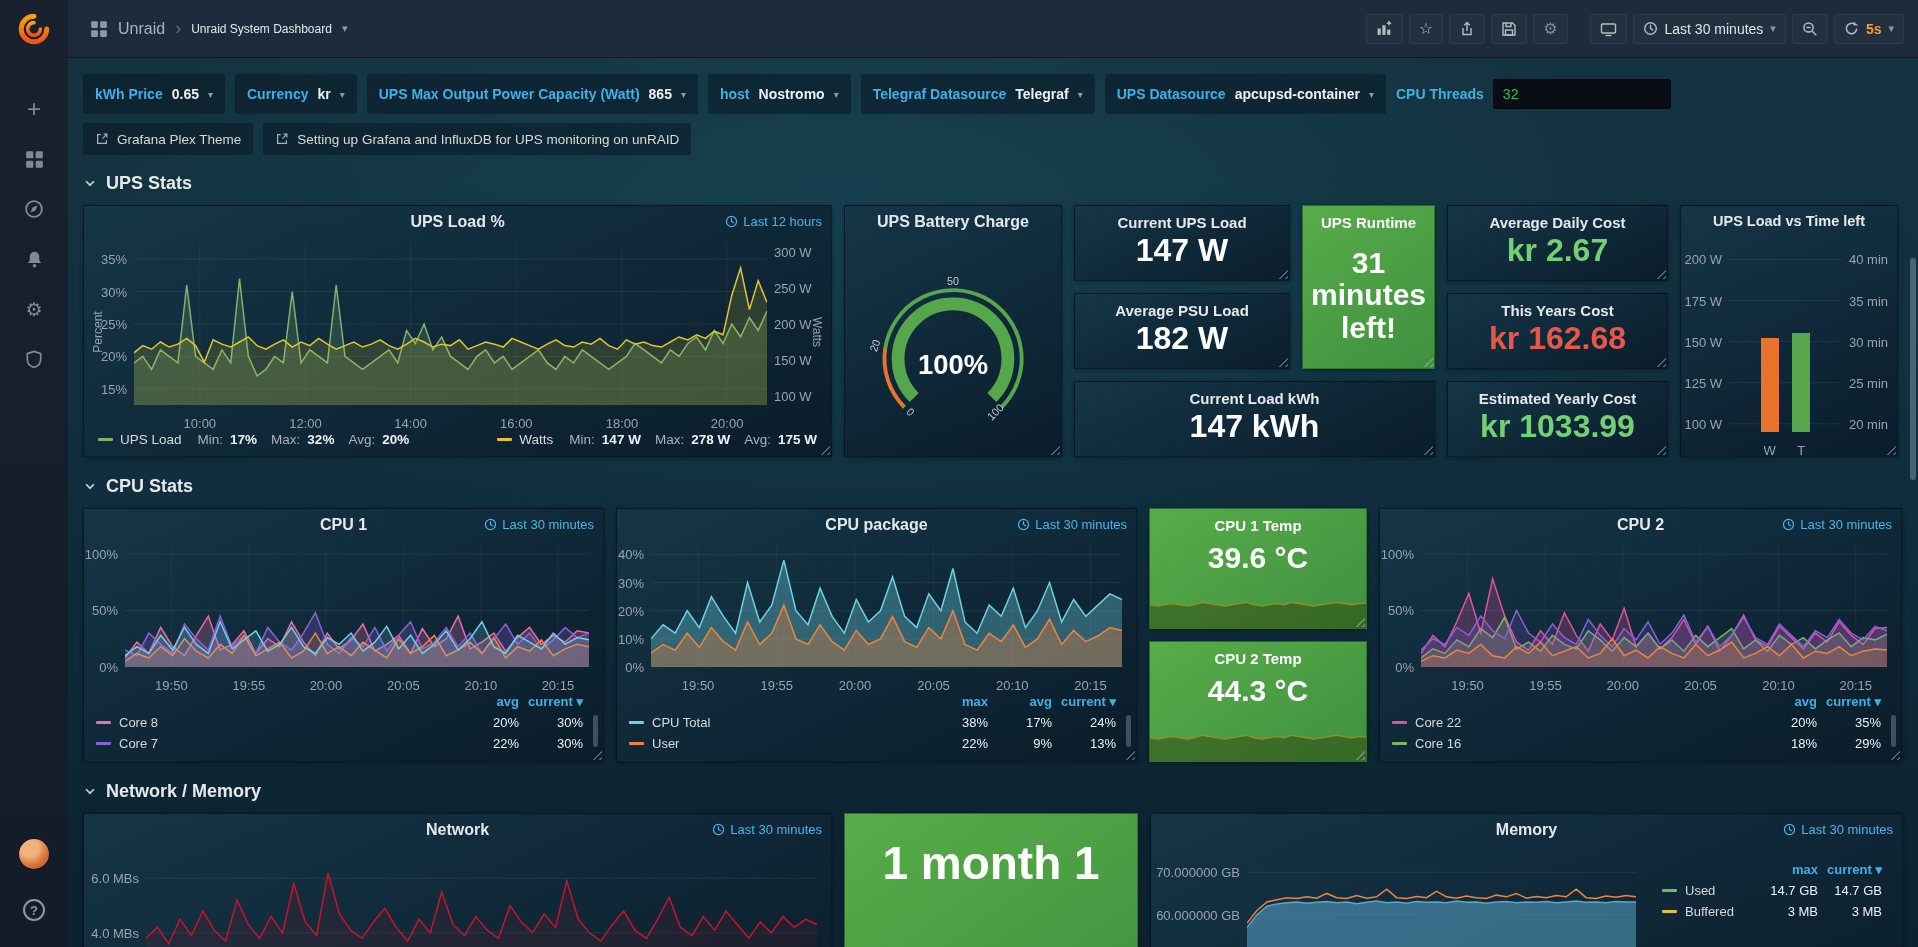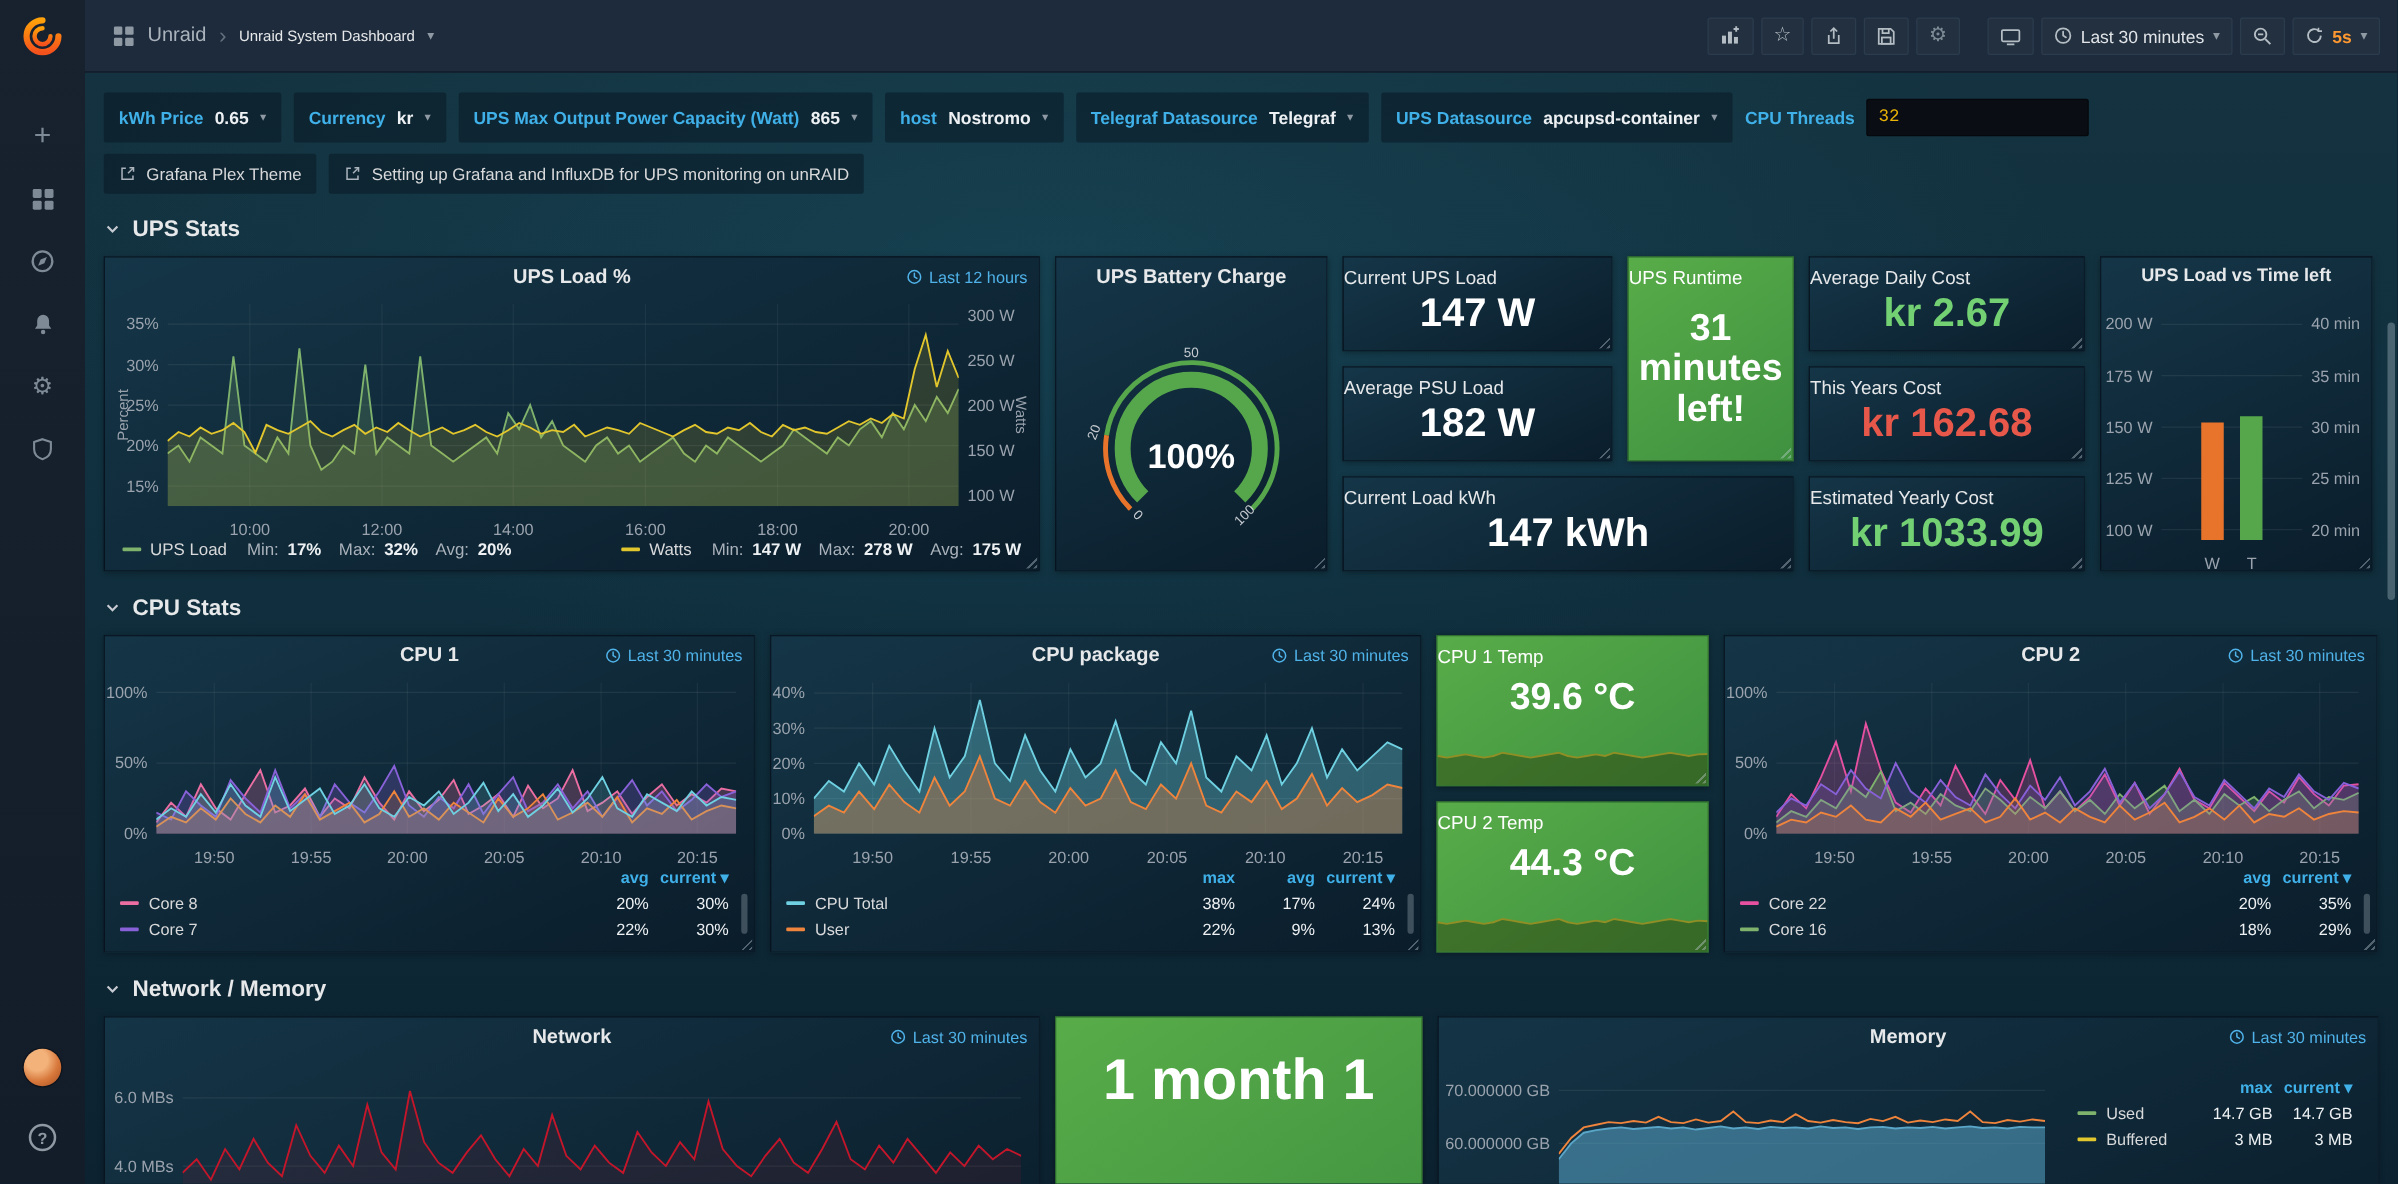--- a/index.html
+++ b/index.html
@@ -69,21 +69,21 @@
   .var-row { display:flex; align-items:center; gap:10px; margin-bottom:9px; flex-wrap:nowrap; }
   .var-box {
     display:flex; align-items:center; gap:9px; height:40px; padding:0 12px;
     background:rgba(10,24,36,.55); border-radius:2px; cursor:pointer; white-space:nowrap;
   }
   .var-label { color:#3fb0e8; font-size:14px; font-weight:600; }
   .var-value { color:#eef1f3; font-size:14px; font-weight:700; }
   .var-caret { color:#8e99a3; font-size:10px; }
   .var-input {
     width:178px; height:30px; background:#0a0e14; border:1px solid #05080c; border-radius:2px;
-    color:#eab308; font-size:14px; padding:0 9px; font-family:Liberation Mono, monospace;
+    color:#22c55e; font-size:14px; padding:0 9px; font-family:Liberation Sans, sans-serif;
   }
   .links-row { display:flex; align-items:center; gap:10px; margin-bottom:13px; }
   .dash-link {
     display:flex; align-items:center; gap:8px; height:32px; padding:0 12px;
     background:rgba(10,24,36,.55); border-radius:2px; color:#d8d9da; font-size:13.5px;
     text-decoration:none; cursor:pointer; white-space:nowrap;
   }
   .dash-link svg { color:#aab3bc; }
 
   .section-header { display:flex; align-items:center; gap:9px; height:30px; margin:2px 0 7px; cursor:pointer; }
@@ -105,21 +105,21 @@
   .panel-title { font-size:16px; font-weight:700; color:#e6e8ea; cursor:pointer; display:inline-block; line-height:1.2; }
   .panel.green .panel-title, .panel.green .stat-title { color:#ffffff; }
   .time-badge { position:absolute; right:9px; top:8px; display:flex; gap:5px; align-items:center;
     color:#4fb2e8; font-size:13px; cursor:pointer; }
   .chart-wrap { position:relative; flex:1; min-height:0; }
   .resize-h { position:absolute; right:1px; bottom:1px; width:12px; height:12px; cursor:nwse-resize;
     background:repeating-linear-gradient(135deg, transparent 0 2.5px, rgba(200,212,222,.38) 2.5px 4px);
     clip-path:polygon(100% 0, 100% 100%, 0 100%); z-index:5; }
 
   
-  .stat-title { font-size:15px; font-weight:400; color:#e6e8ea; padding-top:8px; line-height:1.15; }
+  .stat-title { font-size:15px; font-weight:700; color:#e6e8ea; text-align:center; padding-top:8px; line-height:1.15; }
   .stat-value { text-align:center; font-weight:700; color:#ffffff; font-size:32px; line-height:1.05; margin-top:3px; }
   .val-green { color:#73d173; }
   .val-red { color:#e8584a; }
   .stat-grid { display:grid; grid-template-columns:216px 133px 221px; grid-template-rows:76px 76px 76px;
     gap:12px; flex:none;
     grid-template-areas:"a b c" "d b e" "f f g"; }
   .runtime-value { flex:1; display:flex; align-items:center; justify-content:center; text-align:center;
     font-size:30px; font-weight:700; color:#fff; line-height:1.08; padding:0 6px 8px; }
   .big-temp { font-size:30px; margin-top:8px; position:relative; z-index:2; }
   .uptime-value { text-align:center; font-size:46px; font-weight:700; color:#fff; margin-top:22px; }

